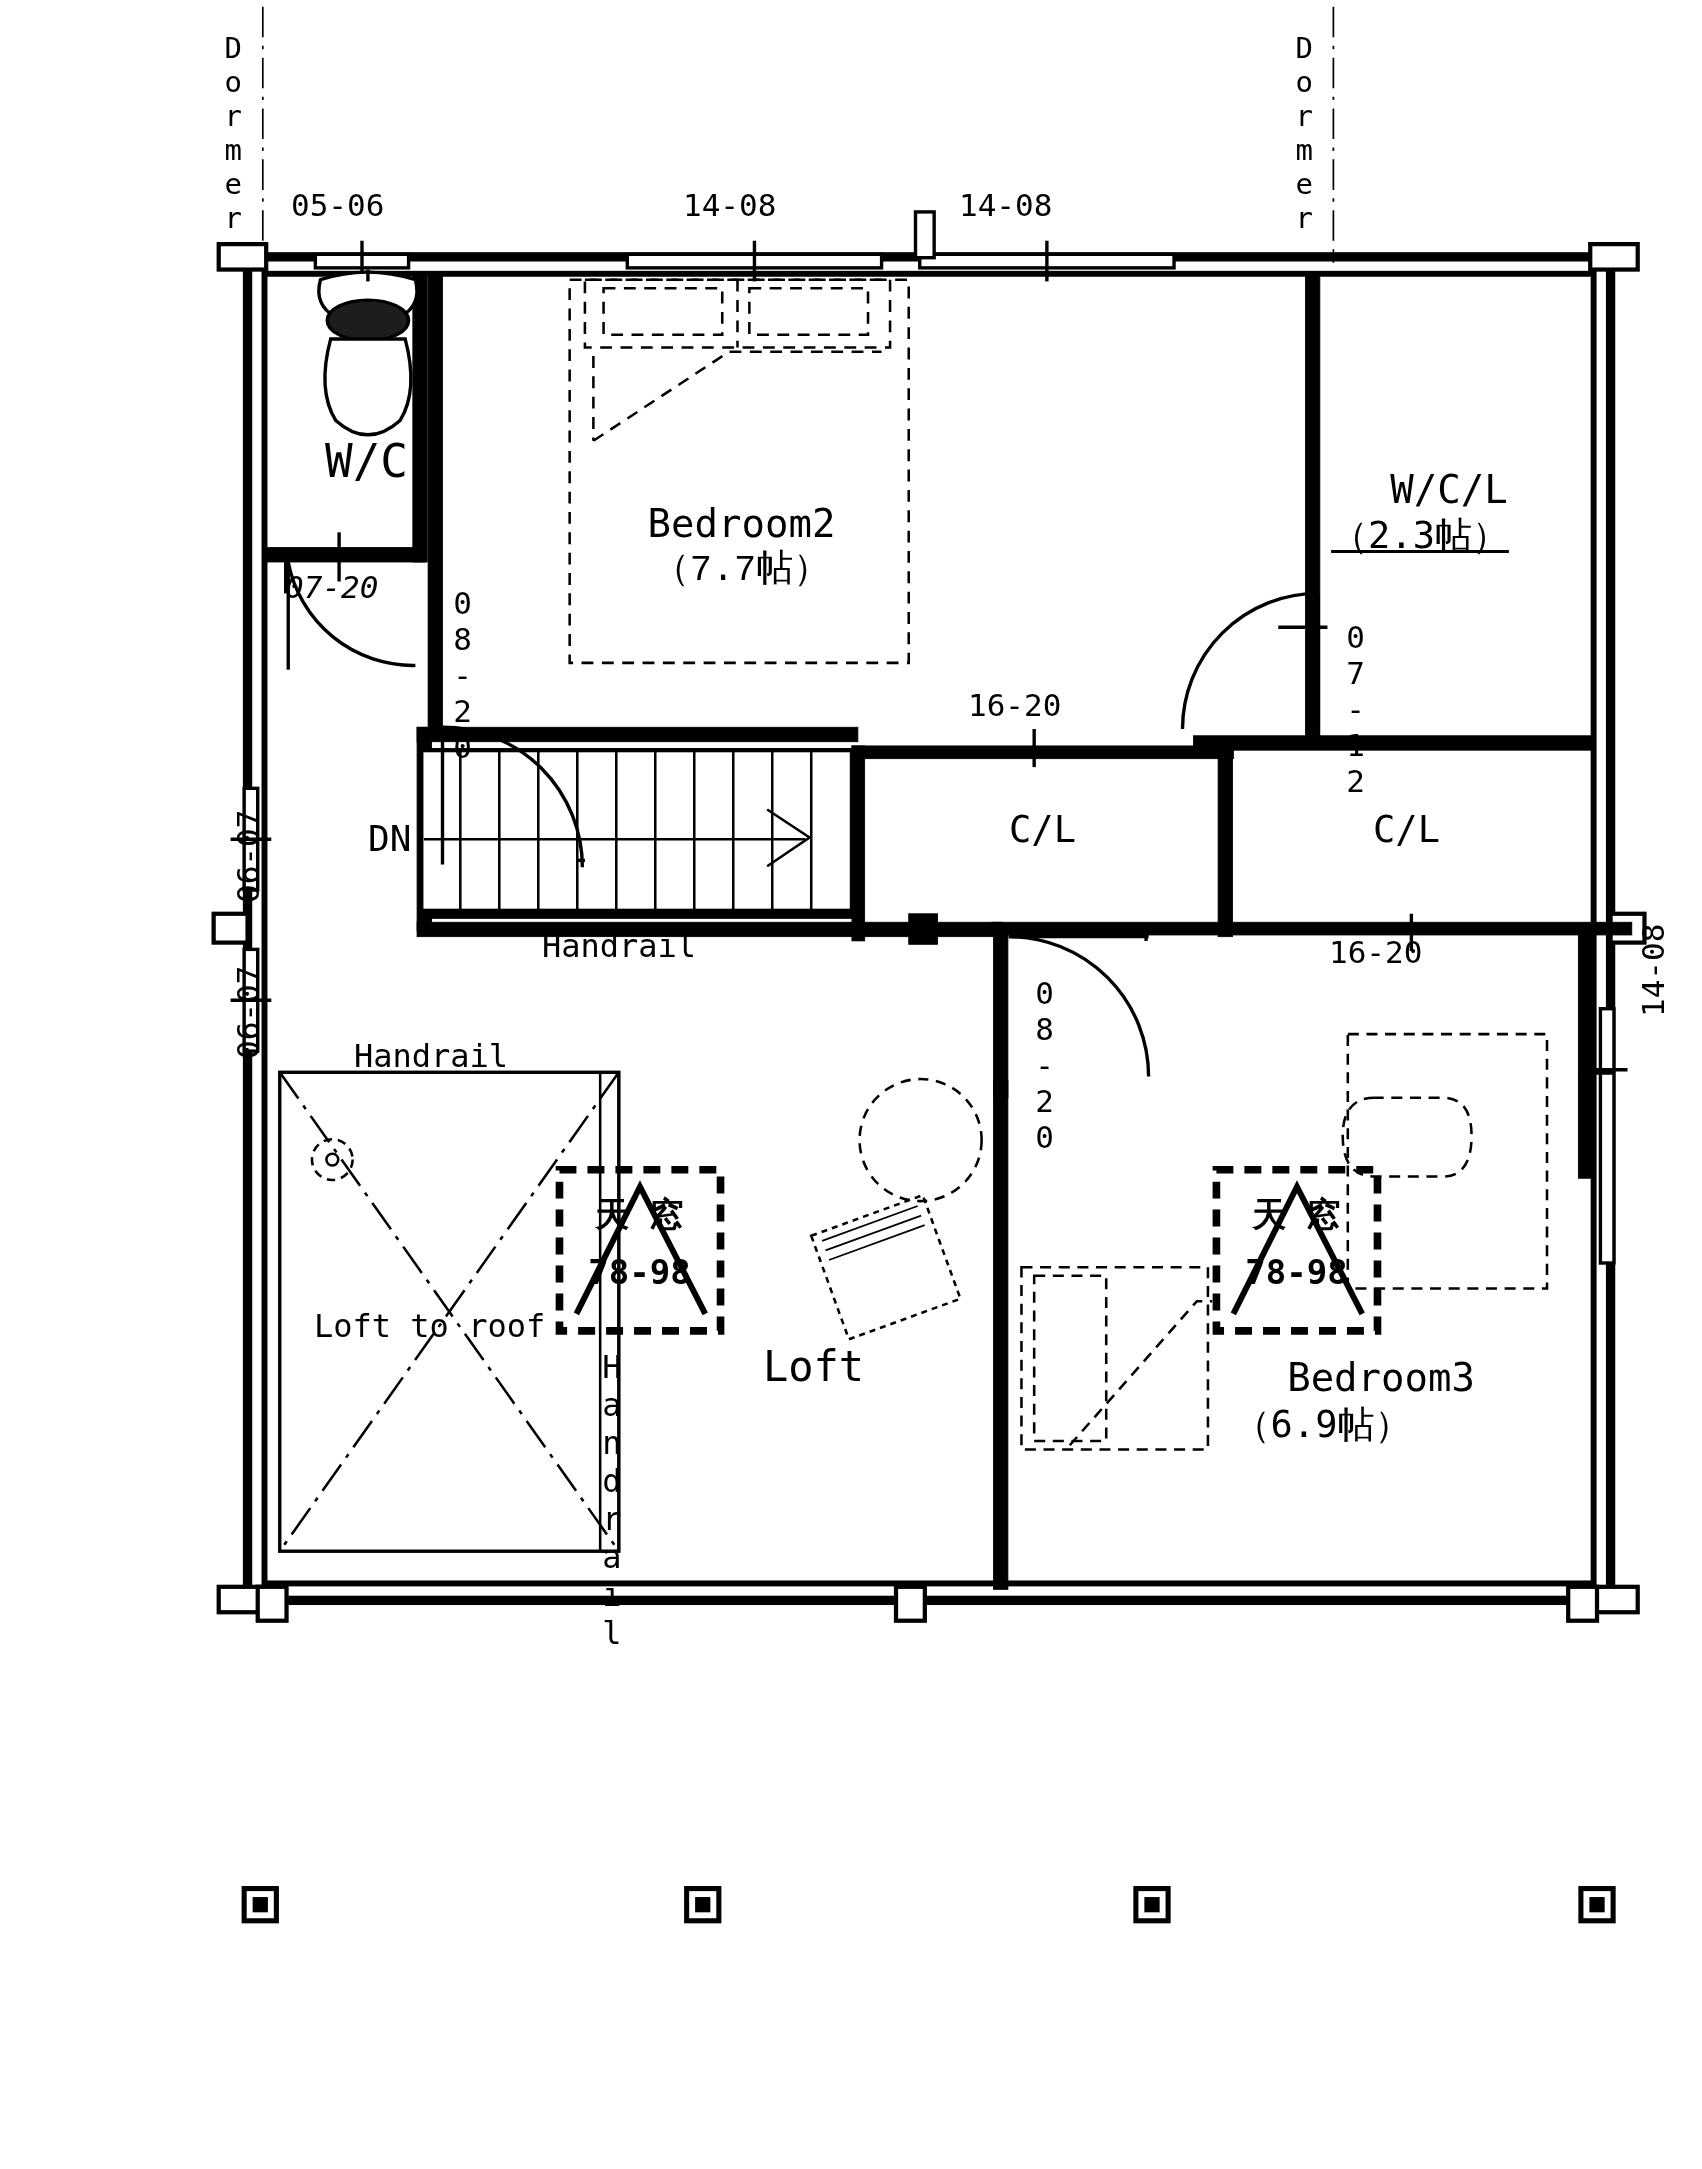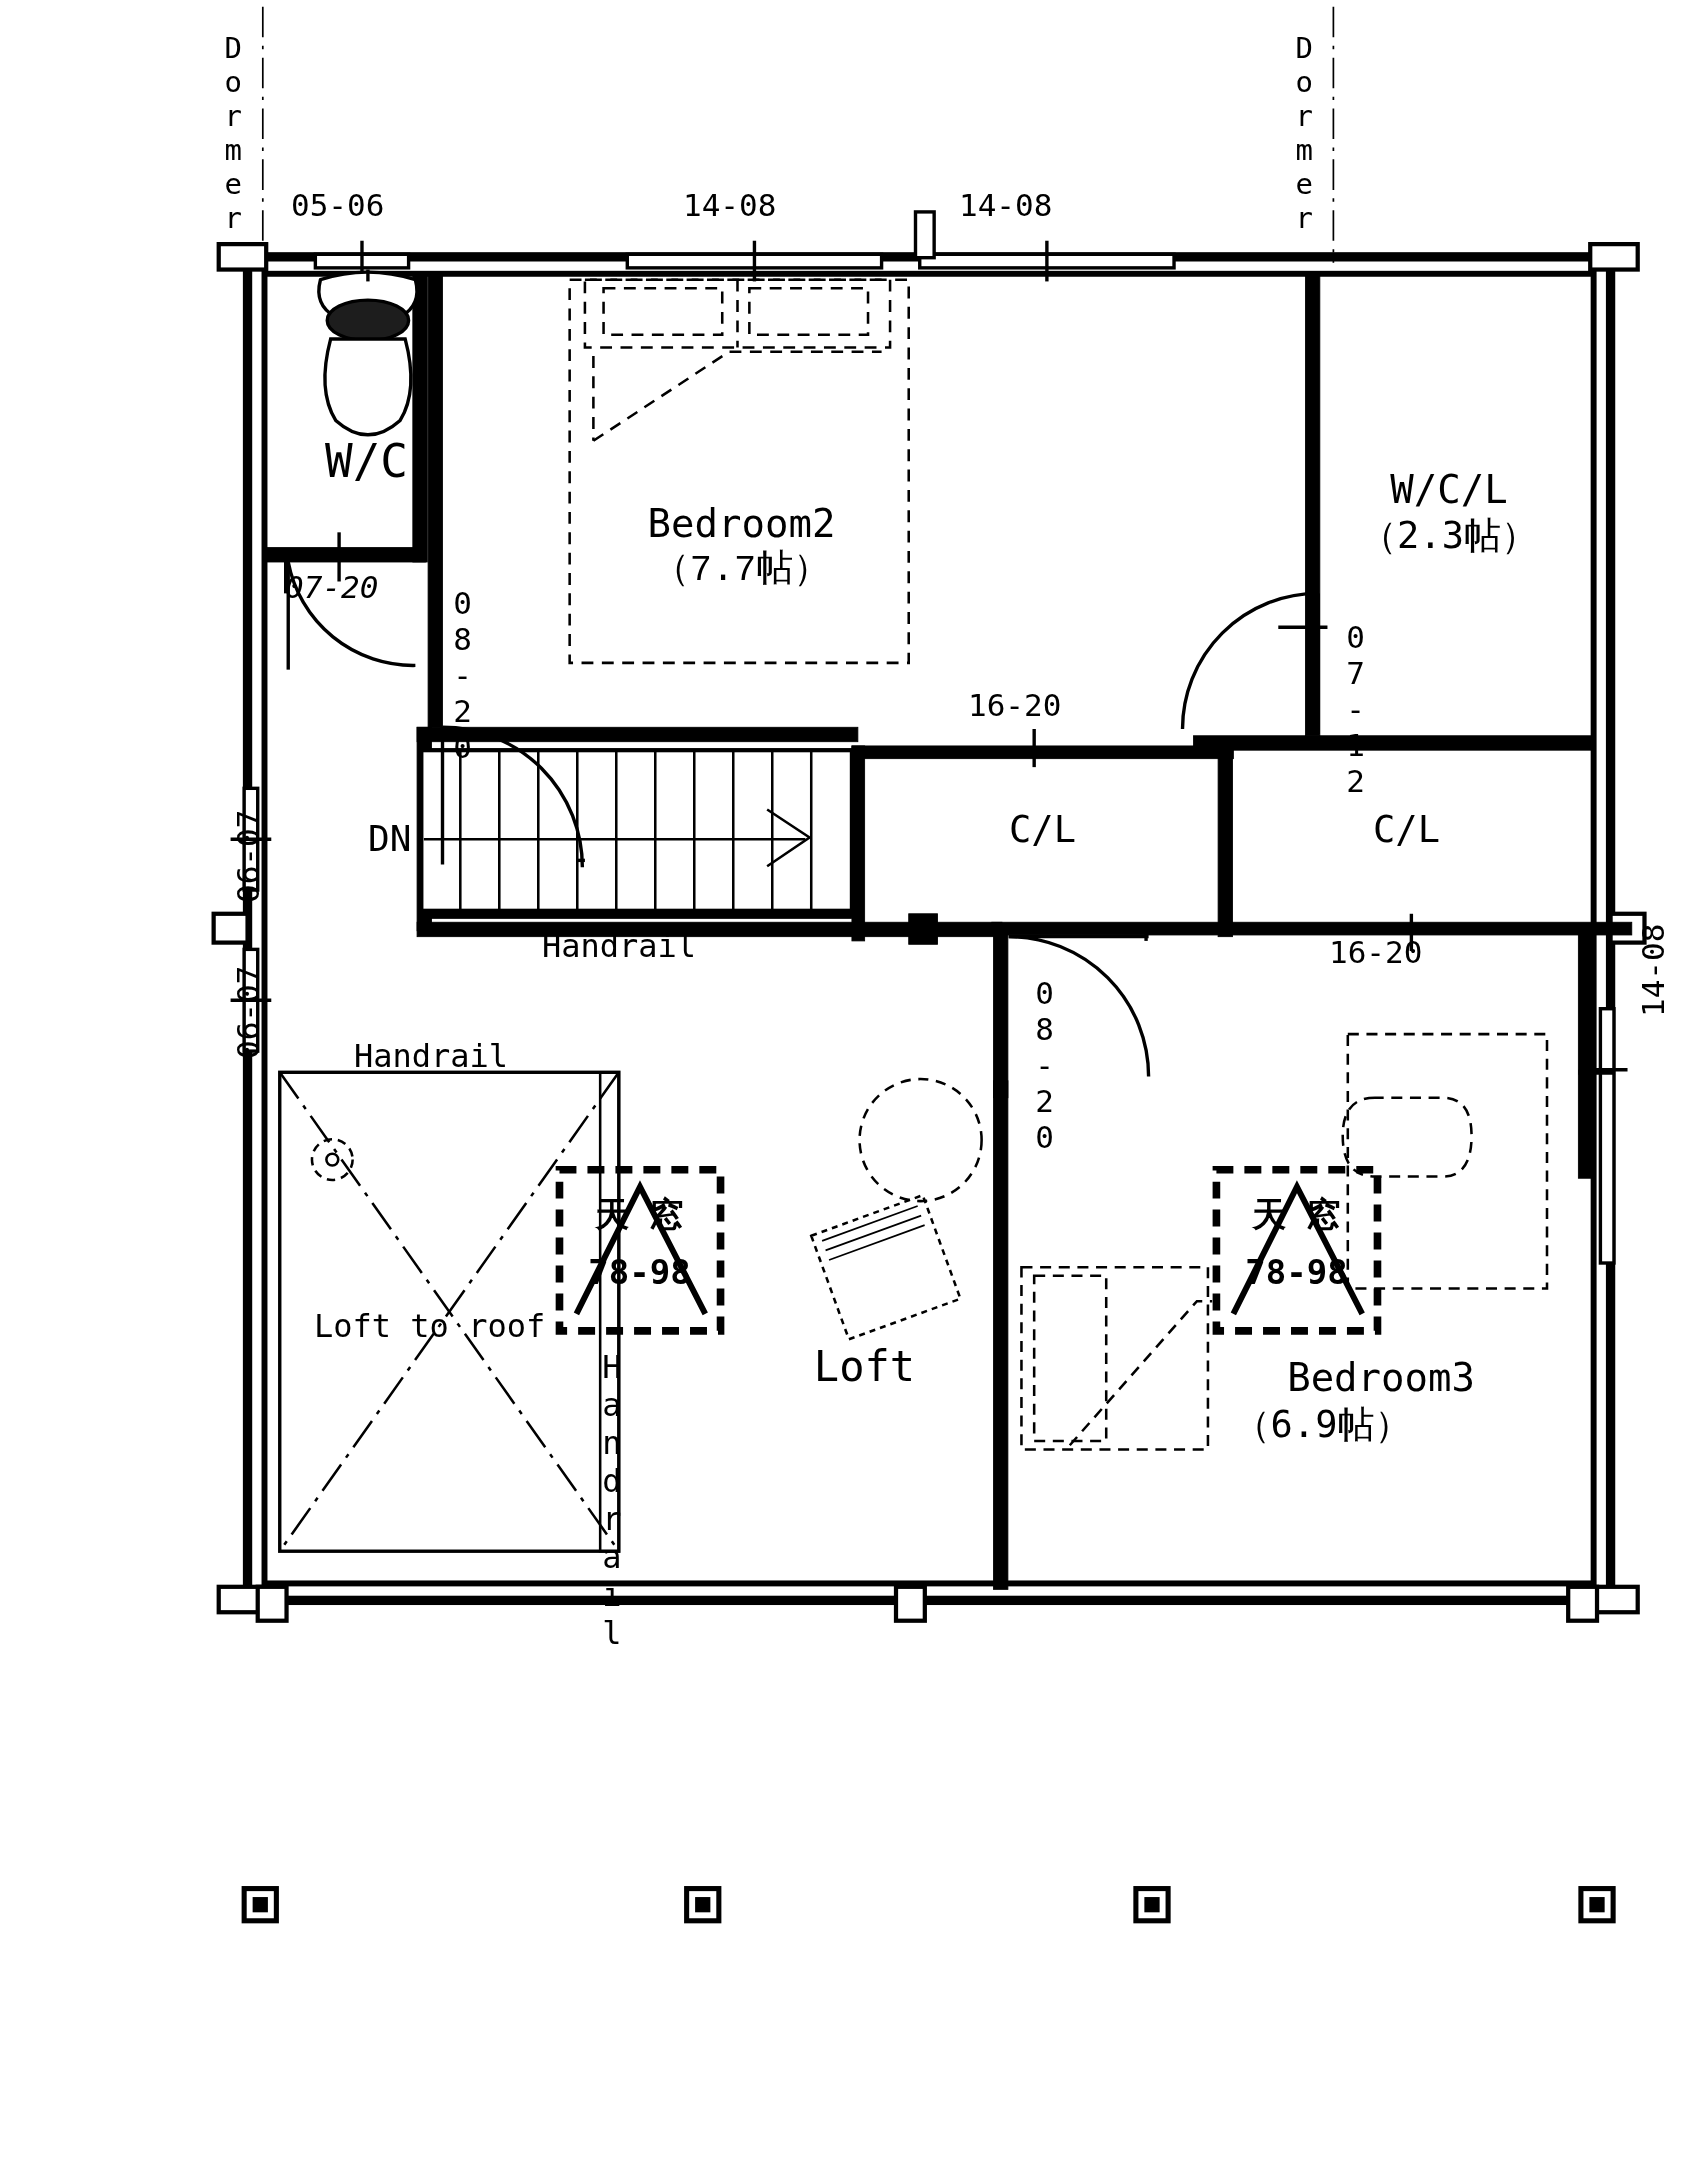--- a/index.html
+++ b/index.html
@@ -257,21 +257,21 @@
 <div class="lbl room-name" style="left:303px; top:435px; font-size:46px; width:127px;">W/C</div>
 
 <div class="lbl dim" style="left:285px; top:570px; font-size:31px;font-style:italic;">07-20</div>
 
 <div class="lbl dim vert" style="left:444px; top:585px; font-size:31px;">08-20</div>
 
 <div class="lbl room-name" style="left:593px; top:502px; font-size:39px; width:297px;">Bedroom2</div>
 <div class="lbl room-name" style="left:593px; top:549px; font-size:37px; width:297px;font-family:Liberation Mono, monospace;">（7.7帖）</div>
 
 <div class="lbl room-name" style="left:1322px; top:468px; font-size:39px; width:254px;">W/C/L</div>
-<div class="lbl room-name" style="left:1322px; top:515px; font-size:37px; width:254px;">（2.3帖）</div>
+<div class="lbl room-name" style="left:1293px; top:515px; font-size:37px; width:254px;text-decoration:underline;">（2.3帖）</div>
 
 <div class="lbl dim vert" style="left:1337px; top:619px; font-size:31px;">07-12</div>
 
 <div class="lbl dim" style="left:968px; top:688px; font-size:31px;">16-20</div>
 <div class="lbl dim" style="left:1329px; top:935px; font-size:31px;">16-20</div>
 
 <div class="lbl room-name" style="left:941px; top:809px; font-size:37px; width:203px;">C/L</div>
 <div class="lbl room-name" style="left:1305px; top:809px; font-size:37px; width:203px;">C/L</div>
 
 <div class="lbl dim" style="left:368px; top:818px; font-size:36px;text-align:center;">DN</div>
@@ -289,17 +289,17 @@
 <div class="lbl dim vert" style="left:593px; top:1348px; font-size:32px;">Handrail</div>
 
 <div class="lbl dim" style="left:314px; top:1308px; font-size:32px;">Loft to roof</div>
 
 <div class="lbl room-name" style="left:559px; top:1195px; font-size:34px; width:161px; font-weight:bold;">天 窓</div>
 <div class="lbl room-name" style="left:559px; top:1253px; font-size:34px; width:161px; font-weight:bold;">78-98</div>
 
 <div class="lbl room-name" style="left:1216px; top:1195px; font-size:34px; width:161px; font-weight:bold;">天 窓</div>
 <div class="lbl room-name" style="left:1216px; top:1253px; font-size:34px; width:161px; font-weight:bold;">78-98</div>
 
-<div class="lbl room-name" style="left:712px; top:1343px; font-size:42px; width:203px;text-align:right;">Loft</div>
+<div class="lbl room-name" style="left:712px; top:1343px; font-size:42px; width:203px;">Loft</div>
 
 <div class="lbl room-name" style="left:1170px; top:1356px; font-size:39px; width:305px;text-align:right;">Bedroom3</div>
 <div class="lbl room-name" style="left:1170px; top:1404px; font-size:37px; width:305px;">（6.9帖）</div>
 
 
 </body></html>

